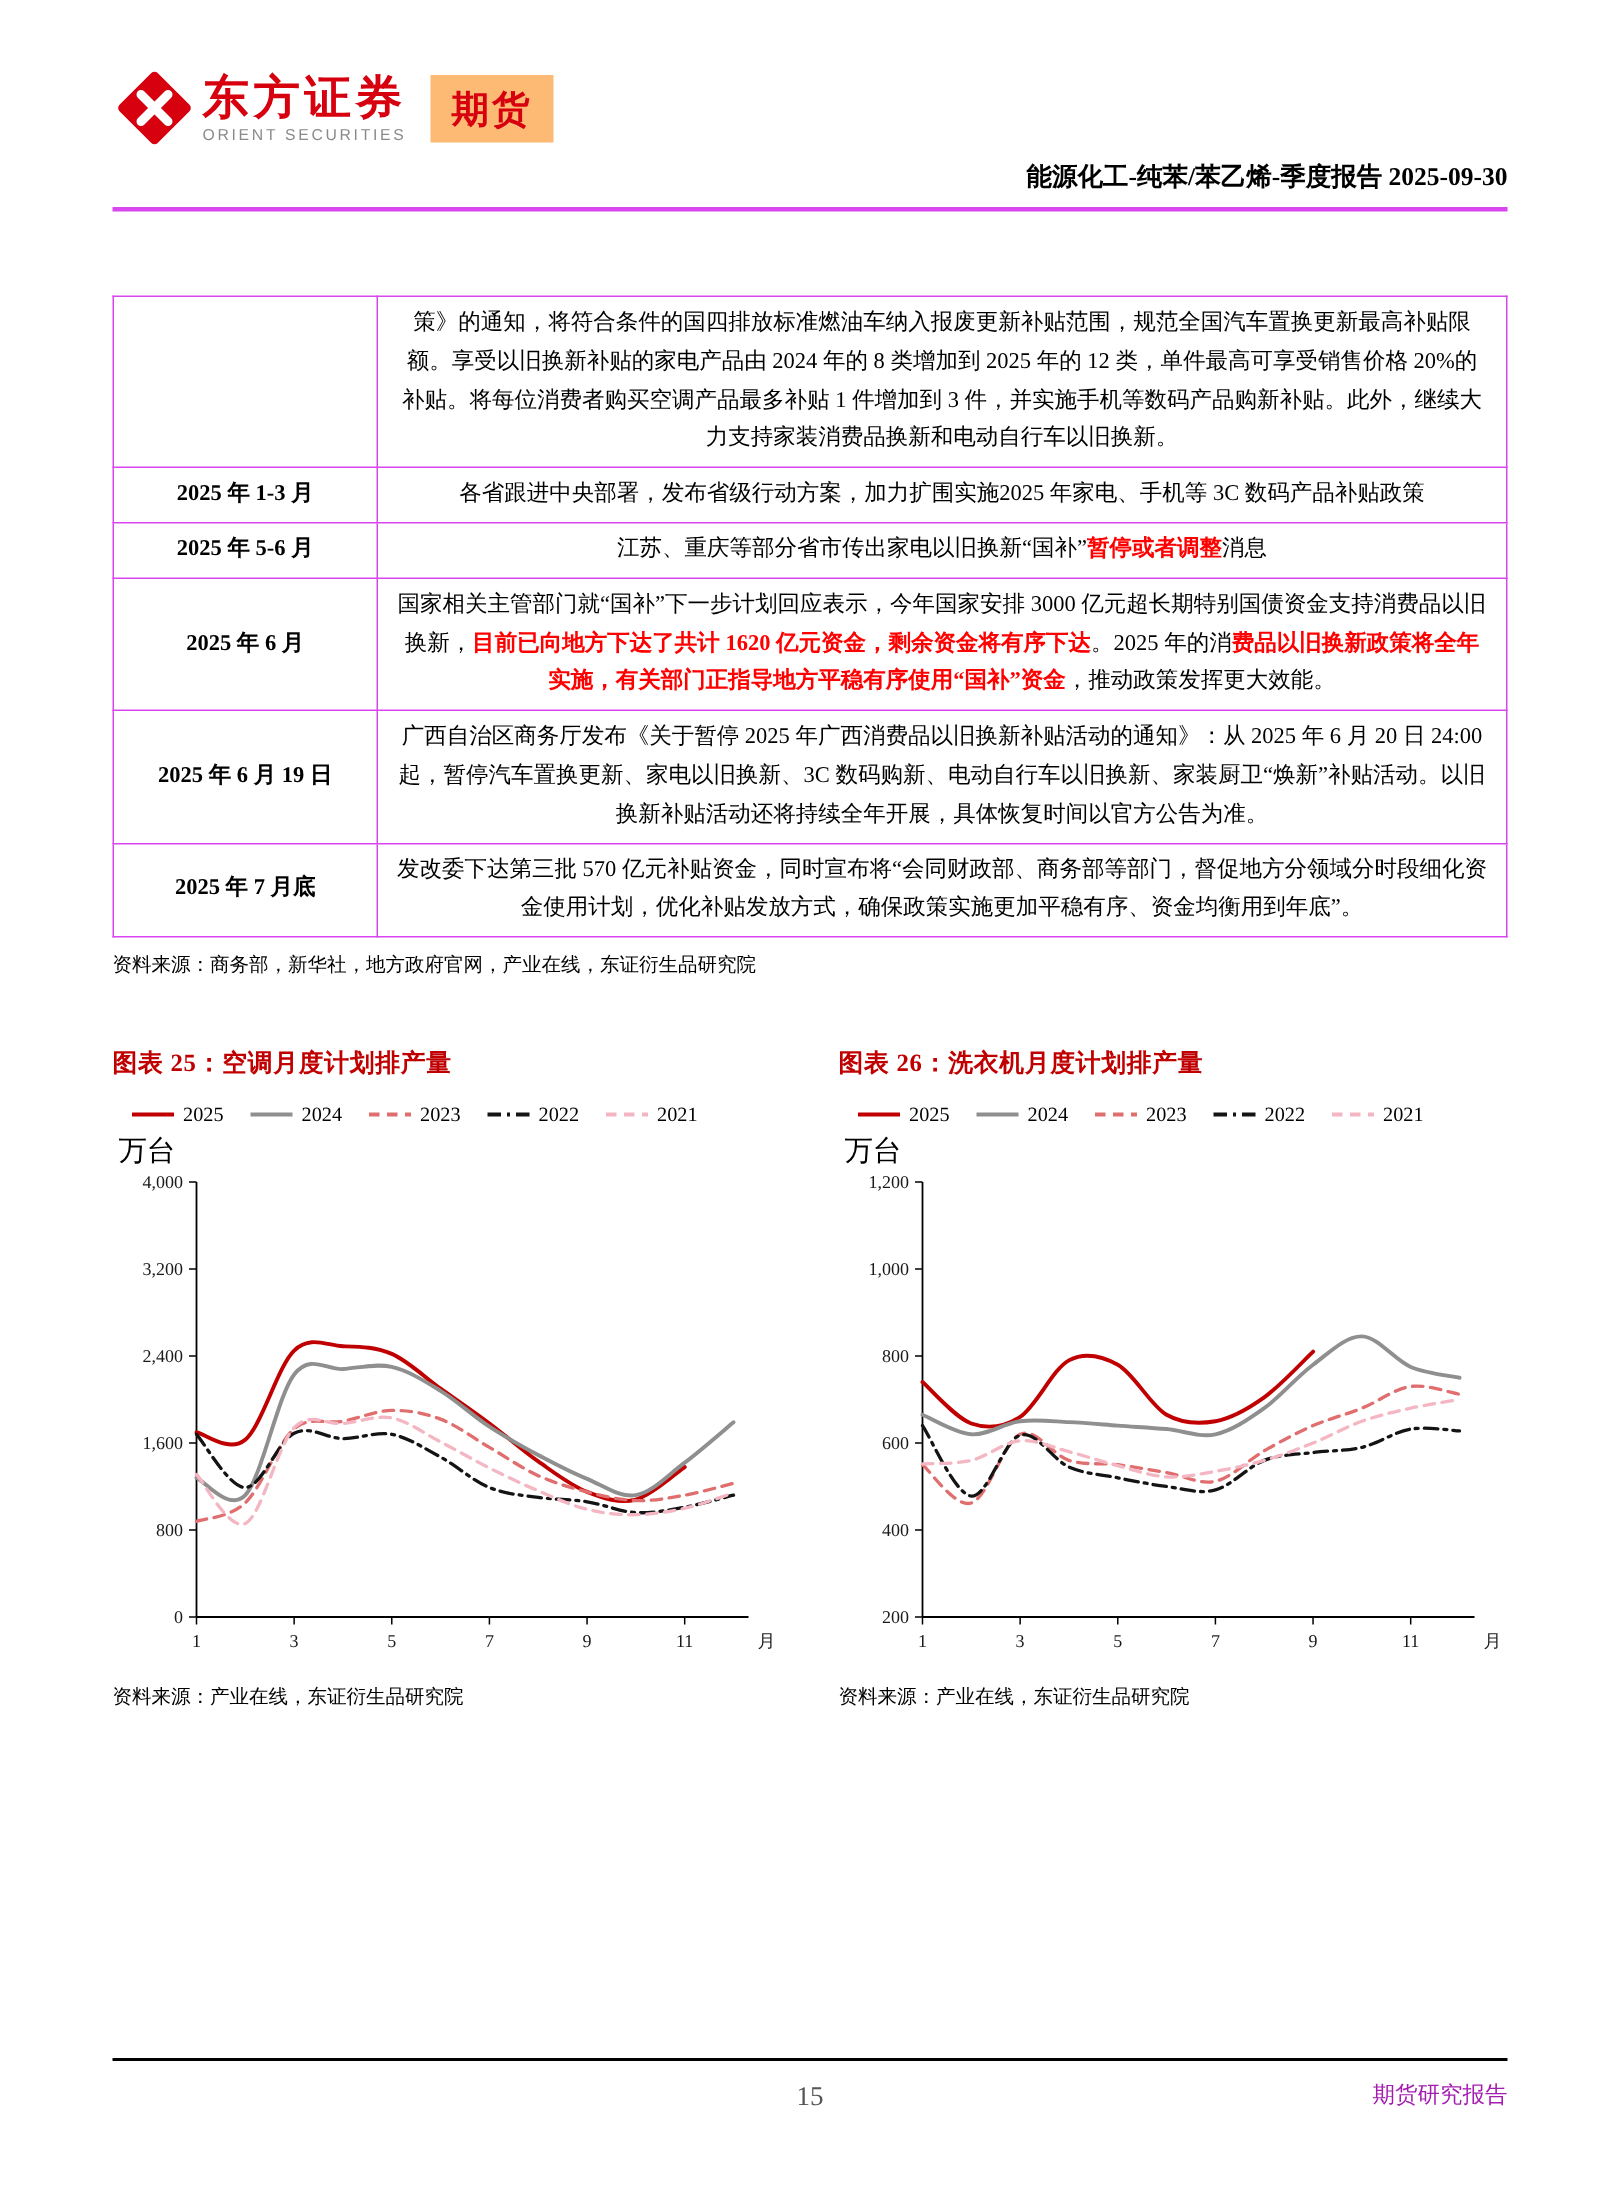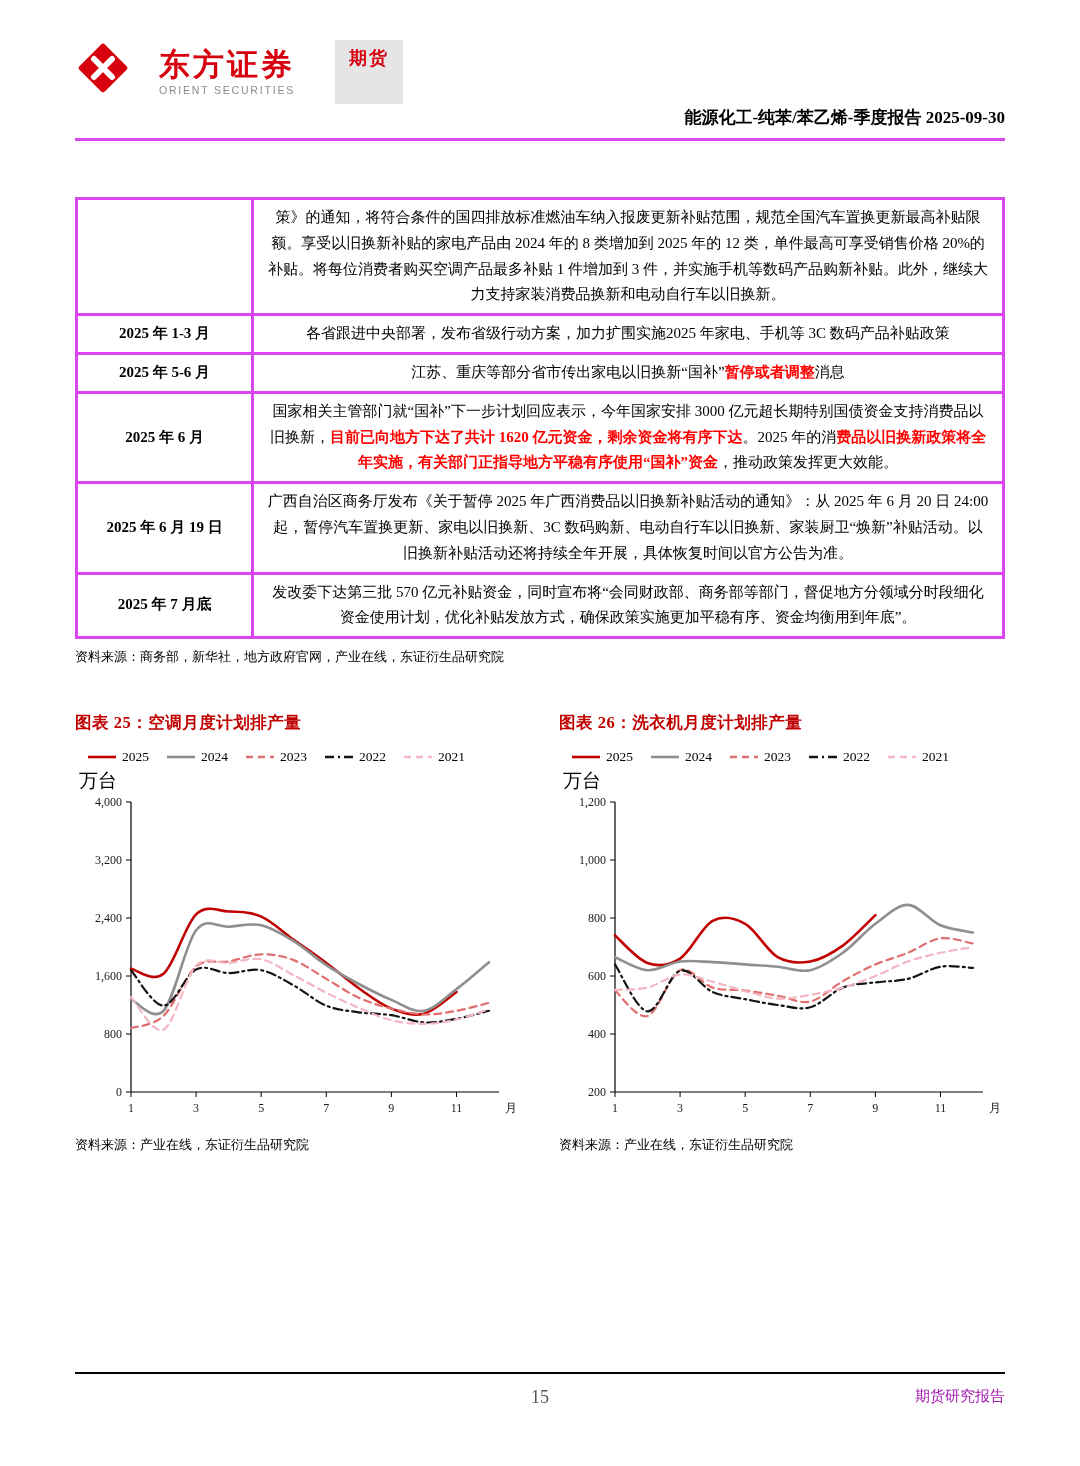--- a/index.html
+++ b/index.html
@@ -2,32 +2,32 @@
 <html lang="zh"><head>
 <meta charset="utf-8">
 <style>
   * { margin:0; padding:0; box-sizing:border-box; }
   html,body { background:#fff; }
   body { width:1080px; font-family:"Liberation Serif","DejaVu Serif",serif; color:#000; }
   .page { position:relative; width:1080px; height:1466px; background:#fff; overflow:hidden; }
 
   
   .header { padding:40px 75px 0; }
-  .brand-row { display:flex; gap:28px; height:64px; }
+  .brand-row { display:flex; align-items:center; gap:4px; height:64px; }
   .logo-mark { width:56px; height:56px; display:inline-block; }
   .brand-text { display:flex; flex-direction:column; justify-content:center; }
   .brand-cn { color:#d7000f; font-size:31px; font-weight:bold; letter-spacing:3px; line-height:1.08; }
   .brand-en { color:#8a8a8a; font-size:10.5px; letter-spacing:1.8px; font-family:"Liberation Sans",sans-serif; margin-top:2px; }
-  .brand-tag { margin-left:12px; background:#e5e5e5; color:#d7000f; font-weight:bold; font-size:18px; padding:6px 14px; letter-spacing:2px; }
+  .brand-tag { margin-left:12px; background:#fdba74; color:#d7000f; font-weight:bold; font-size:25px; padding:6px 14px; letter-spacing:2px; }
   .report-line { text-align:right; font-size:17px; font-weight:bold; margin-top:2px; padding-bottom:9px; border-bottom:3px solid #d946ef; }
 
   
   .policy-wrap { margin:56px 75px 0; }
   table.policy { border-collapse:collapse; width:100%; }
-  table.policy td { border:3px solid #d946ef; font-size:15px; line-height:1.72; padding:5px 12px; }
+  table.policy td { border:1px solid #d946ef; font-size:15px; line-height:1.72; padding:5px 12px; }
   .date-cell { width:176px; text-align:center; font-weight:bold; vertical-align:middle; }
   .content-cell { text-align:center; vertical-align:middle; }
   .seg-red { color:#ff0000; font-weight:bold; }
   .table-source { margin-top:9px; font-size:13px; }
 
   
   .charts-row { display:flex; justify-content:space-between; margin:46px 75px 0; }
   .chart-block { width:446px; }
   .chart-title { color:#c00000; font-size:16.5px; font-weight:bold; letter-spacing:0.5px; }
   .chart-legend { display:flex; align-items:center; gap:17px; margin:15px 0 2px 12px; font-size:13.5px; }

